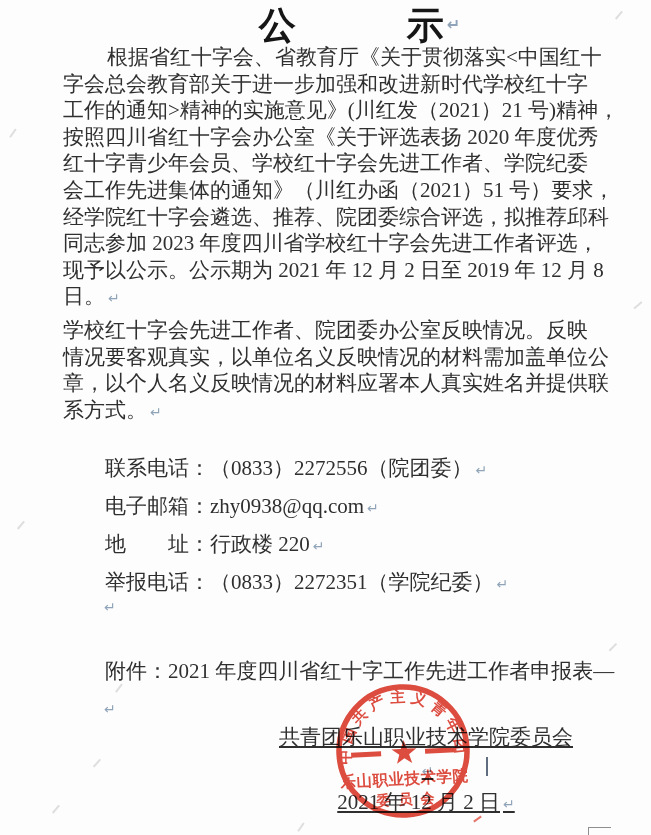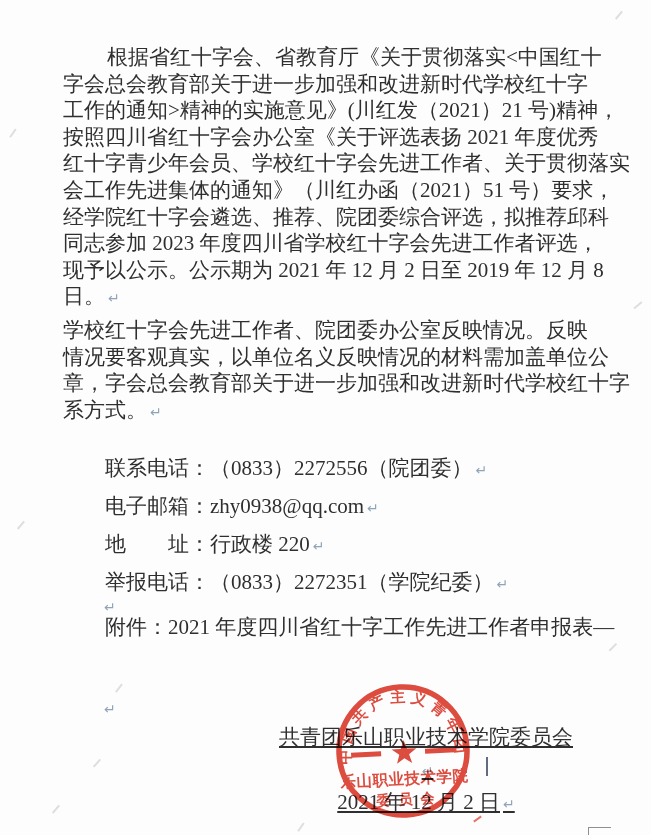--- a/index.html
+++ b/index.html
@@ -12,21 +12,21 @@
     position:absolute;left:106px;top:1px;width:507px;text-align:center;
     font-size:37px;font-weight:700;color:#161616;white-space:nowrap;
   }
   .para{position:absolute;left:63px;width:514px;font-size:21px;line-height:26.6px;}
   .para1{top:44px;}
   .para2{top:317px;}
   .line{white-space:nowrap;}
   .para .line.first{text-indent:44px;}
   .attachment .line.first{text-indent:42px;}
   .contacts{position:absolute;left:105px;top:450px;width:480px;font-size:21px;line-height:36px;}
-  .attachment{position:absolute;left:63px;top:614px;width:514px;font-size:21px;line-height:27.5px;}
+  .attachment{position:absolute;left:63px;top:658px;width:514px;font-size:21px;line-height:27.5px;}
   .signature{position:absolute;left:276px;top:722px;width:300px;text-align:center;font-size:21px;line-height:31.5px;text-decoration:underline;}
   .pmark{
     color:#8fa4b8;font-size:14px;margin-left:3px;
     font-family:"DejaVu Sans","Liberation Sans",sans-serif;
   }
   .title .pmark{font-size:16px;vertical-align:8px;}
   .attachment .pmark{margin-left:186px;}
   .pmark.standalone{position:absolute;margin:0;}
   .sa1{left:104px;top:599px;}
   .sa2{left:104px;top:701px;}
@@ -46,38 +46,39 @@
   }
   .red-speck{position:absolute;left:473px;top:818px;width:9px;height:2px;
     background:var(--seal-color,#d8291a);opacity:.65;transform:rotate(-35deg);}
   .scratch{position:absolute;width:1.5px;height:10px;background:#c9c9c9;opacity:.6;}
 </style>
 </head>
 <body>
 
 <div class="page">
 
+  <div class="title"><span>公　　　示</span><span class="pmark">↵</span></div>
 
   <div class="para para1">
       <div class="line first">根据省红十字会、省教育厅《关于贯彻落实&lt;中国红十</div>
       <div class="line">字会总会教育部关于进一步加强和改进新时代学校红十字</div>
       <div class="line">工作的通知&gt;精神的实施意见》(川红发（2021）21 号)精神，</div>
-      <div class="line">按照四川省红十字会办公室《关于评选表扬 2021 年度优秀</div>
-      <div class="line">红十字青少年会员、学校红十字会先进工作者、关于贯彻落实</div>
+      <div class="line">按照四川省红十字会办公室《关于评选表扬 2020 年度优秀</div>
+      <div class="line">红十字青少年会员、学校红十字会先进工作者、学院纪委</div>
       <div class="line">会工作先进集体的通知》（川红办函（2021）51 号）要求，</div>
       <div class="line">经学院红十字会遴选、推荐、院团委综合评选，拟推荐邱科</div>
       <div class="line">同志参加 2023 年度四川省学校红十字会先进工作者评选，</div>
       <div class="line">现予以公示。公示期为 2021 年 12 月 2 日至 2019 年 12 月 8</div>
       <div class="line">日。<span class="pmark">↵</span></div>
     </div>
 
   <div class="para para2">
       <div class="line">学校红十字会先进工作者、院团委办公室反映情况。反映</div>
       <div class="line">情况要客观真实，以单位名义反映情况的材料需加盖单位公</div>
-      <div class="line">章，字会总会教育部关于进一步加强和改进新时代学校红十字</div>
+      <div class="line">章，以个人名义反映情况的材料应署本人真实姓名并提供联</div>
       <div class="line">系方式。<span class="pmark">↵</span></div>
     </div>
 
   <div class="contacts">
       <div class="line first">联系电话：（0833）2272556（院团委）<span class="pmark">↵</span></div>
       <div class="line">电子邮箱：zhy0938@qq.com<span class="pmark">↵</span></div>
       <div class="line">地　　址：行政楼 220<span class="pmark">↵</span></div>
       <div class="line">举报电话：（0833）2272351（学院纪委）<span class="pmark">↵</span></div>
     </div>
 

